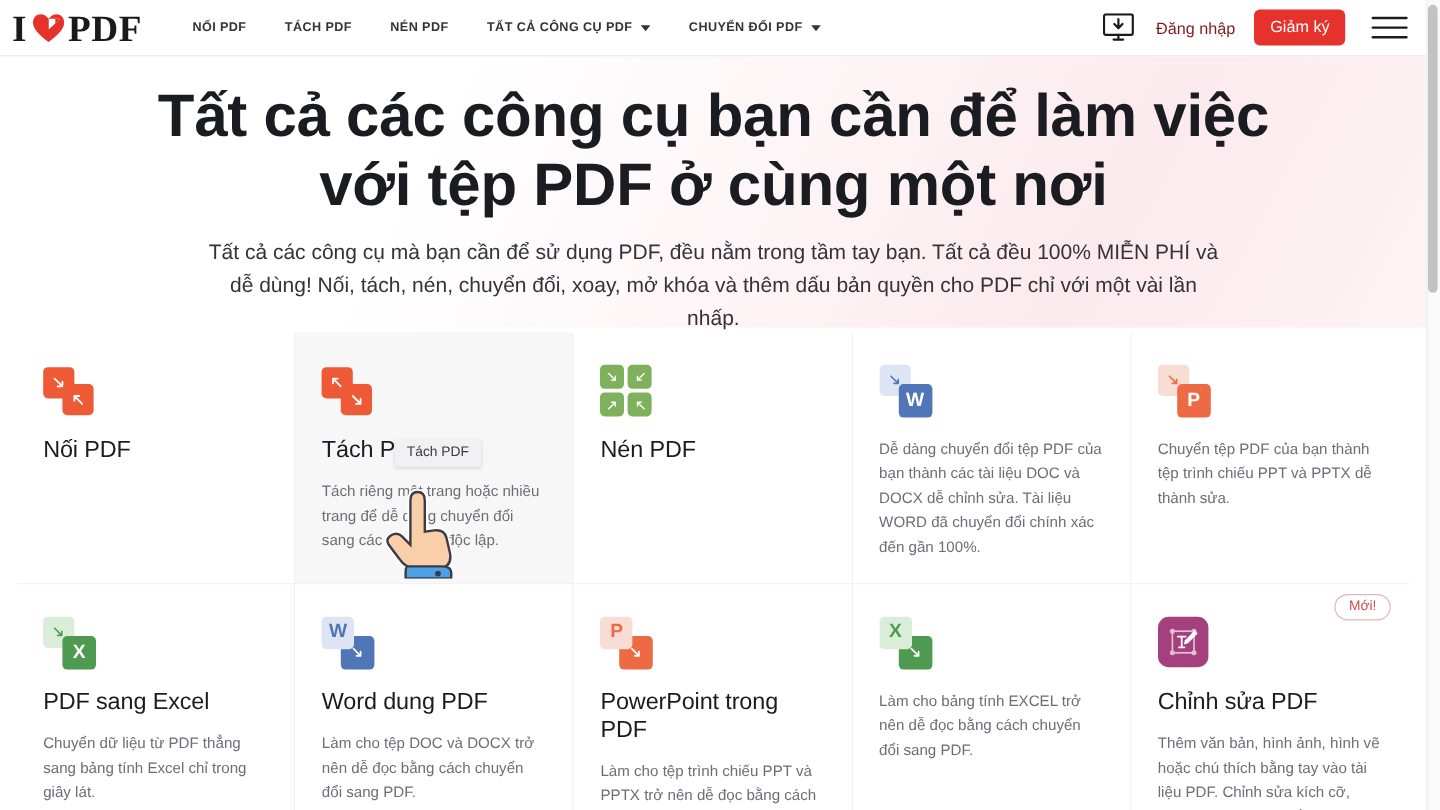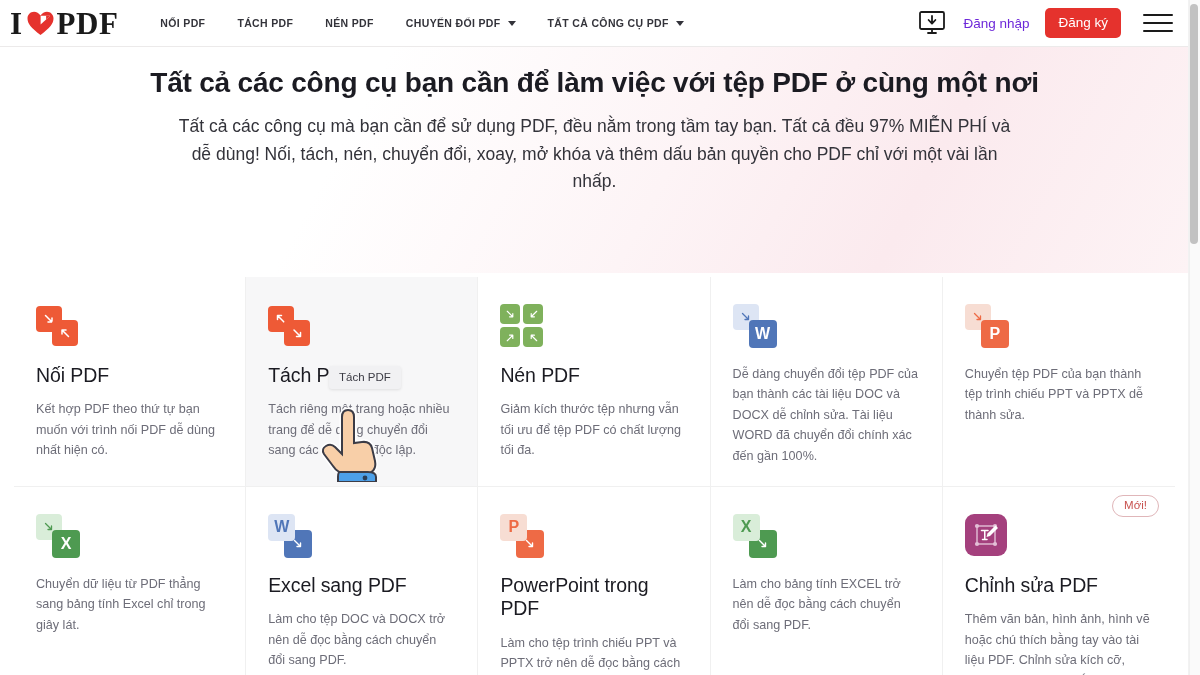--- a/index.html
+++ b/index.html
@@ -29,21 +29,21 @@
     font-size: 10.5px; letter-spacing: .35px; color: #33333a; font-weight: 600;
     padding: 0 16px; height: 47px; display: flex; align-items: center; cursor: pointer;
     white-space: nowrap; text-transform: uppercase;
   }
   .caret { display:inline-block; margin-left: 7px; width:0;height:0;
            border-left:4px solid transparent; border-right:4px solid transparent;
            border-top:5px solid #33333a; }
 
   .header-right { margin-left: auto; display: flex; align-items: center; gap: 0; padding-right: 12px; }
   .desktop-icon { width: 34px; height: 30px; display:flex; align-items:center; justify-content:center; cursor:pointer; margin-right: 14px;}
-  .login-link { font-size: 13.5px; color: #6d28d9; cursor: pointer; white-space: nowrap; }
+  .login-link { font-size: 13.5px; color: #7f1d1d; cursor: pointer; white-space: nowrap; }
   .signup-btn {
     margin-left: 16px; background: #e5322d; color: #fff; font-size: 13.5px;
     border-radius: 5px; padding: 7px 13px 8px; cursor: pointer; white-space: nowrap;
     border: none; font-family: inherit;
   }
   .hamburger { margin-left: 22px; width: 30px; height: 26px; display:flex; flex-direction:column;
                justify-content:center; gap:6px; cursor:pointer; margin-right: 4px;}
   .hamburger span { display:block; height: 2px; background:#1a1a1a; border-radius:1px; }
 
   
@@ -51,21 +51,21 @@
     position:absolute; top:47px; left:0; width:1189px; height:226px;
     background:
       linear-gradient(118deg, #ffffff 0%, #ffffff 30%, #fdf4f6 56%, #fbeaee 76%, #fdf3f5 100%);
     z-index: 1;
   }
   .hero {
     position: absolute; top: 47px; left: 0; width: 1189px; z-index: 2;
     padding-top: 20px; text-align: center;
   }
   .hero-title {
-    font-size: 28px; font-weight: bold; color: #1b1b22; line-height: 1.16;
+    font-size: 50px; font-weight: bold; color: #1b1b22; line-height: 1.16;
     max-width: 940px; margin: 0 auto; letter-spacing: -0.2px;
   }
   .hero-sub {
     margin: 14px auto 0; max-width: 845px; font-size: 17.5px; color: #33333a;
     line-height: 1.56; font-weight: 400;
   }
 
   
   .grid {
     position: absolute; top: 277px; left: 14px; width: 1161px;
@@ -143,70 +143,69 @@
       <div class="nav-item">
         <span>NỐI PDF</span>
       </div>
       <div class="nav-item">
         <span>TÁCH PDF</span>
       </div>
       <div class="nav-item">
         <span>NÉN PDF</span>
       </div>
       <div class="nav-item">
+        <span>TẤT CẢ CÔNG CỤ PDF</span>
+        <i class="caret"></i>
+      </div>
+      <div class="nav-item">
         <span>CHUYỂN ĐỔI PDF</span>
-        <i class="caret"></i>
-      </div>
-      <div class="nav-item">
-        <span>TẤT CẢ CÔNG CỤ PDF</span>
         <i class="caret"></i>
       </div>
     </div>
 
     <div class="header-right">
       <div class="desktop-icon">
         <svg width="26" height="24" viewBox="0 0 26 24">
           <rect x="1" y="1" width="24" height="17" rx="1.5" fill="none" stroke="#1a1a1a" stroke-width="1.8"></rect>
           <path d="M13 5 L13 12 M9.6 9 L13 12.6 L16.4 9" fill="none" stroke="#1a1a1a" stroke-width="1.8" stroke-linecap="round" stroke-linejoin="round"></path>
           <path d="M9 22 L17 22 M13 18 L13 22" stroke="#1a1a1a" stroke-width="1.8" stroke-linecap="round"></path>
         </svg>
       </div>
       <div class="login-link">Đăng nhập</div>
-      <button class="signup-btn">Đăng ký</button>
+      <button class="signup-btn">Giảm ký</button>
       <div class="hamburger">
         <span></span>
         <span></span>
         <span></span>
       </div>
     </div>
   </div>
 
   <div class="hero-bg"></div>
   <div class="hero">
     <h1 class="hero-title">Tất cả các công cụ bạn cần để làm việc với tệp PDF ở cùng một nơi</h1>
-    <p class="hero-sub">Tất cả các công cụ mà bạn cần để sử dụng PDF, đều nằm trong tầm tay bạn. Tất cả đều 97% MIỄN PHÍ và dễ dùng! Nối, tách, nén, chuyển đổi, xoay, mở khóa và thêm dấu bản quyền cho PDF chỉ với một vài lần nhấp.</p>
+    <p class="hero-sub">Tất cả các công cụ mà bạn cần để sử dụng PDF, đều nằm trong tầm tay bạn. Tất cả đều 100% MIỄN PHÍ và dễ dùng! Nối, tách, nén, chuyển đổi, xoay, mở khóa và thêm dấu bản quyền cho PDF chỉ với một vài lần nhấp.</p>
   </div>
 
   <div class="grid">
 
     <div class="card">
       <div class="card-icon">
         <div class="ic" style="left:0;top:2px;width:26px;height:26px;background:#ee5a36;">
           <svg class="arrow-svg" width="14" height="14" viewBox="0 0 14 14">
               <path d="M3.5 3.5 L10 10 M10 10 L6 10 M10 10 L10 6" fill="none" stroke="#fff" stroke-width="1.5" stroke-linecap="round"></path>
             </svg>
         </div>
         <div class="ic" style="left:16px;top:16px;width:26px;height:26px;background:#ee5a36;">
           <svg class="arrow-svg" width="14" height="14" viewBox="0 0 14 14">
               <path d="M10.5 10.5 L4 4 M4 4 L8 4 M4 4 L4 8" fill="none" stroke="#fff" stroke-width="1.5" stroke-linecap="round"></path>
             </svg>
         </div>
       </div>
       <div class="card-title">Nối PDF</div>
-      <div class="card-desc">Kết hợp PDF theo thứ tự bạn muốn với trình nối PDF dễ dùng nhất hiện có.</div>
     </div>
 
     <div class="card hovered">
       <div class="card-icon">
         <div class="ic" style="left:0;top:2px;width:26px;height:26px;background:#ee5a36;">
           <svg class="arrow-svg" width="14" height="14" viewBox="0 0 14 14">
               <path d="M10 10 L3.5 3.5 M3.5 3.5 L7.5 3.5 M3.5 3.5 L3.5 7.5" fill="none" stroke="#fff" stroke-width="1.5" stroke-linecap="round"></path>
             </svg>
         </div>
         <div class="ic" style="left:16px;top:16px;width:26px;height:26px;background:#ee5a36;">
@@ -236,21 +235,20 @@
               <path d="M2.5 9.5 L8.5 3.5 M8.5 3.5 L5 3.5 M8.5 3.5 L8.5 7" fill="none" stroke="#fff" stroke-width="1.3" stroke-linecap="round"></path>
             </svg>
         </div>
         <div class="ic" style="left:23px;top:23px;width:20px;height:20px;background:#7fb15c;">
           <svg class="arrow-svg" width="11" height="11" viewBox="0 0 12 12">
               <path d="M9.5 9.5 L3.5 3.5 M3.5 3.5 L7 3.5 M3.5 3.5 L3.5 7" fill="none" stroke="#fff" stroke-width="1.3" stroke-linecap="round"></path>
             </svg>
         </div>
       </div>
       <div class="card-title">Nén PDF</div>
-      <div class="card-desc">Giảm kích thước tệp nhưng vẫn tối ưu để tệp PDF có chất lượng tối đa.</div>
     </div>
 
     <div class="card">
       <div class="card-icon">
         <div class="ic" style="left:0;top:0;width:26px;height:26px;background:#dde5f4;">
           <svg class="arrow-svg" width="12" height="12" viewBox="0 0 12 12">
               <path d="M2.5 2.5 L8.5 8.5 M8.5 8.5 L5 8.5 M8.5 8.5 L8.5 5" fill="none" stroke="#5076b8" stroke-width="1.3" stroke-linecap="round"></path>
             </svg>
         </div>
         <div class="ic ic-letter" style="left:16px;top:16px;width:28px;height:28px;background:#5076b8;color:#fff;">W</div>
@@ -272,33 +270,34 @@
 
     <div class="card row2">
       <div class="card-icon">
         <div class="ic" style="left:0;top:0;width:26px;height:26px;background:#d9edd9;">
           <svg class="arrow-svg" width="12" height="12" viewBox="0 0 12 12">
               <path d="M2.5 2.5 L8.5 8.5 M8.5 8.5 L5 8.5 M8.5 8.5 L8.5 5" fill="none" stroke="#4e9a51" stroke-width="1.3" stroke-linecap="round"></path>
             </svg>
         </div>
         <div class="ic ic-letter" style="left:16px;top:16px;width:28px;height:28px;background:#4e9a51;color:#fff;">X</div>
       </div>
+      <div class="card-title">PDF sang Excel</div>
       <div class="card-desc">Chuyển dữ liệu từ PDF thẳng sang bảng tính Excel chỉ trong giây lát.</div>
     </div>
 
     <div class="card row2">
       <div class="card-icon">
         <div class="ic" style="left:16px;top:16px;width:28px;height:28px;background:#5076b8;">
           <svg class="arrow-svg" width="12" height="12" viewBox="0 0 12 12">
               <path d="M2.5 2.5 L8.5 8.5 M8.5 8.5 L5 8.5 M8.5 8.5 L8.5 5" fill="none" stroke="#fff" stroke-width="1.4" stroke-linecap="round"></path>
             </svg>
         </div>
         <div class="ic ic-letter" style="left:0;top:0;width:27px;height:27px;background:#dde5f4;color:#5076b8;">W</div>
       </div>
-      <div class="card-title">Excel sang PDF</div>
+      <div class="card-title">Word dung PDF</div>
       <div class="card-desc">Làm cho tệp DOC và DOCX trở nên dễ đọc bằng cách chuyển đổi sang PDF.</div>
     </div>
 
     <div class="card row2">
       <div class="card-icon">
         <div class="ic" style="left:16px;top:16px;width:28px;height:28px;background:#ee6a45;">
           <svg class="arrow-svg" width="12" height="12" viewBox="0 0 12 12">
               <path d="M2.5 2.5 L8.5 8.5 M8.5 8.5 L5 8.5 M8.5 8.5 L8.5 5" fill="none" stroke="#fff" stroke-width="1.4" stroke-linecap="round"></path>
             </svg>
         </div>

